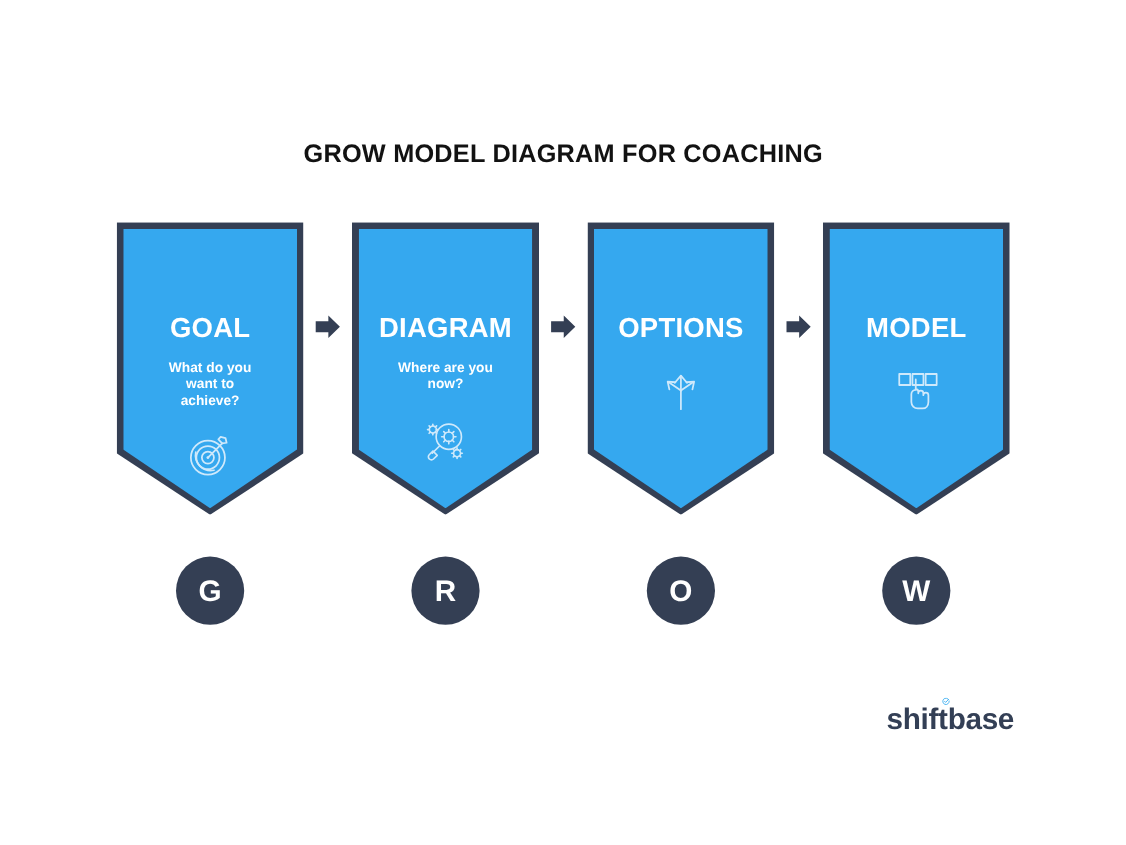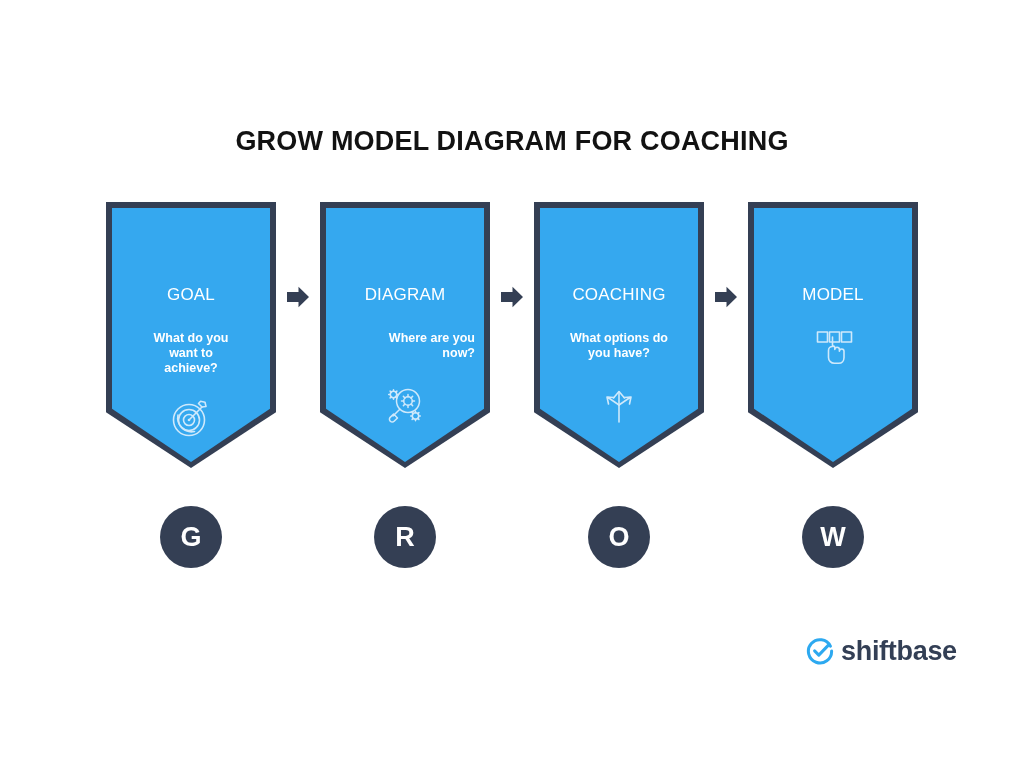--- a/index.html
+++ b/index.html
@@ -17,21 +17,21 @@
     -webkit-font-smoothing: antialiased;
   }
 
   
   .page-title {
     position: absolute;
     top: 126px;
     left: 0;
     width: 1024px;
     text-align: center;
-    font-size: 27px;
+    font-size: 23px;
     font-weight: bold;
     letter-spacing: 0.2px;
     color: #121212;
     white-space: nowrap;
   }
 
   
   .diagram {
     position: absolute;
     top: 202px;
@@ -61,30 +61,30 @@
     height: 254px;
     background: #35a8ef;
     -webkit-clip-path: polygon(0 0, 100% 0, 100% 79%, 50% 100%, 0 79%);
     clip-path: polygon(0 0, 100% 0, 100% 79%, 50% 100%, 0 79%);
     display: flex;
     flex-direction: column;
     align-items: center;
   }
   .banner-heading {
     margin-top: 78px;
-    font-size: 17px;
-    font-weight: normal;
+    font-size: 25px;
+    font-weight: bold;
     color: #ffffff;
     letter-spacing: 0.2px;
     line-height: 1;
     text-align: left;
     white-space: nowrap;
   }
   .banner-question {
-    margin-top: 28px;
+    margin-top: 16px;
     width: 140px;
     font-size: 12.5px;
     font-weight: bold;
     color: #ffffff;
     line-height: 1.18;
     text-align: center;
   }
   .banner-icon {
     margin-top: 18px;
     width: 50px;
@@ -141,21 +141,21 @@
     line-height: 1;
   }
 
   
   .brand {
     position: absolute;
     left: 806px;
     top: 634px;
     height: 34px;
     display: flex;
-    flex-direction: row;
+    flex-direction: column;
     align-items: center;
   }
   .brand-mark {
     width: 28px;
     height: 28px;
     margin-right: 7px;
     display: block;
   }
   .brand-name {
     font-size: 27px;
@@ -194,21 +194,21 @@
 
   <div class="arrow-cell">
     <svg class="arrow-glyph" width="24" height="22" viewBox="0 0 24 22">
       <path d="M1 6 H12.5 V0.8 L23 11 L12.5 21.2 V16 H1 Z" fill="#343f54"></path>
     </svg>
   </div>
 
   <div class="banner">
     <div class="banner-inner">
       <div class="banner-heading">DIAGRAM</div>
-      <div class="banner-question" style="white-space: pre-line; text-align: right;">Where are you
+      <div class="banner-question" style="white-space: pre-line;">Where are you
 now?</div>
       <div class="banner-icon">
         <svg width="46" height="46" viewBox="0 0 46 46" fill="none" stroke="#cfe9fb" stroke-width="1.5" stroke-linecap="round" stroke-linejoin="round">
           <circle cx="26" cy="20" r="11.5"></circle>
           <path d="M17.8 28.2 L11 35"></path>
           <path d="M11.6 33 L8.2 36.4 a2.6 2.6 0 0 0 0 3.7 l0.2 0.2 a2.6 2.6 0 0 0 3.7 0 L15.5 37 Z"></path>
           <circle cx="26" cy="20" r="4.3"></circle>
           <path d="M26 13.5 v2.2 M26 24.3 v2.2 M19.5 20 h2.2 M30.3 20 h2.2
                    M21.4 15.4 l1.6 1.6 M29 23 l1.6 1.6 M30.6 15.4 l-1.6 1.6 M23 23 l-1.6 1.6"></path>
           <circle cx="11.5" cy="13.5" r="3.2"></circle>
@@ -223,23 +223,21 @@
   </div>
 
   <div class="arrow-cell">
     <svg class="arrow-glyph" width="24" height="22" viewBox="0 0 24 22">
       <path d="M1 6 H12.5 V0.8 L23 11 L12.5 21.2 V16 H1 Z" fill="#343f54"></path>
     </svg>
   </div>
 
   <div class="banner">
     <div class="banner-inner">
-      <div class="banner-heading">COACHING</div>
-      <div class="banner-question" style="white-space: pre-line;">What options do
-you have?</div>
+      <div class="banner-heading">OPTIONS</div>
       <div class="banner-icon">
         <svg width="46" height="46" viewBox="0 0 46 46" fill="none" stroke="#cfe9fb" stroke-width="1.6" stroke-linecap="round" stroke-linejoin="round">
           <path d="M23 41 V24"></path>
           <path d="M23 24 V11"></path>
           <path d="M17.5 17 L23 10.5 L28.5 17"></path>
           <path d="M23 24 L12 16.5"></path>
           <path d="M12.5 23 L11 16 L18 16.5"></path>
           <path d="M23 24 L34 16.5"></path>
           <path d="M33.5 23 L35 16 L28 16.5"></path>
         </svg>

